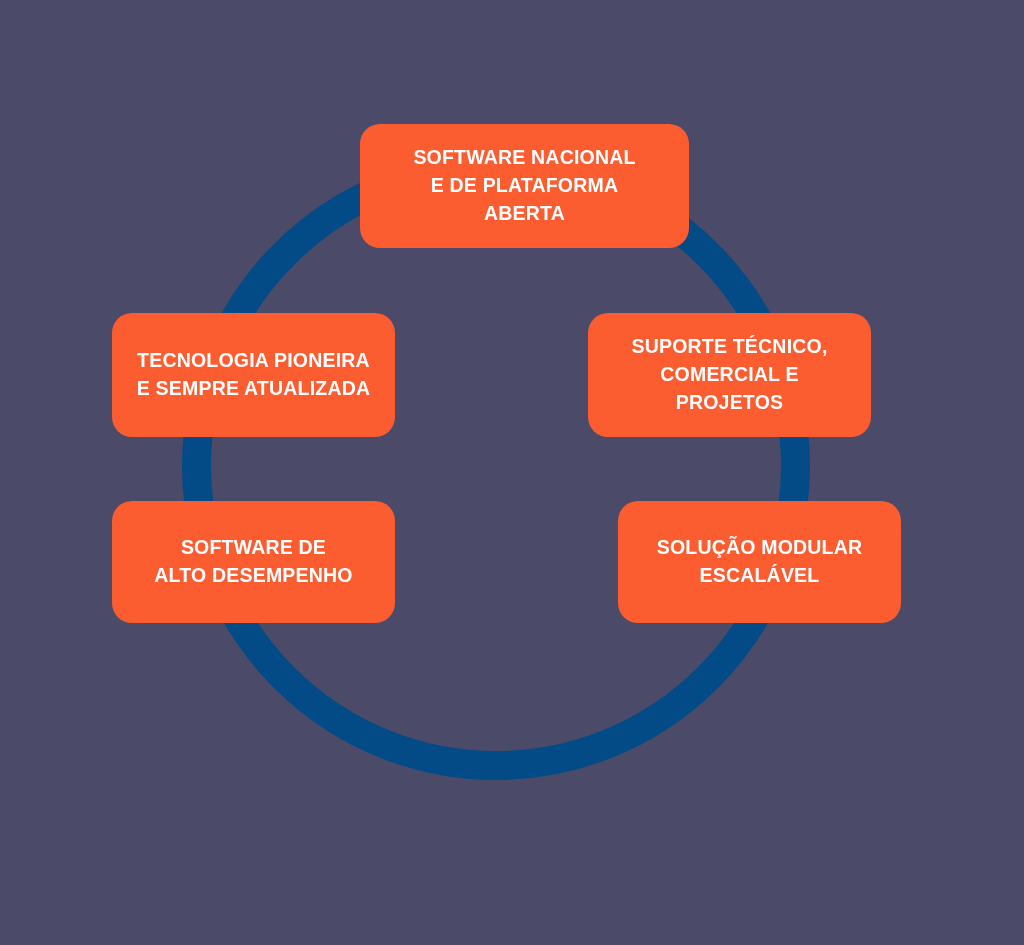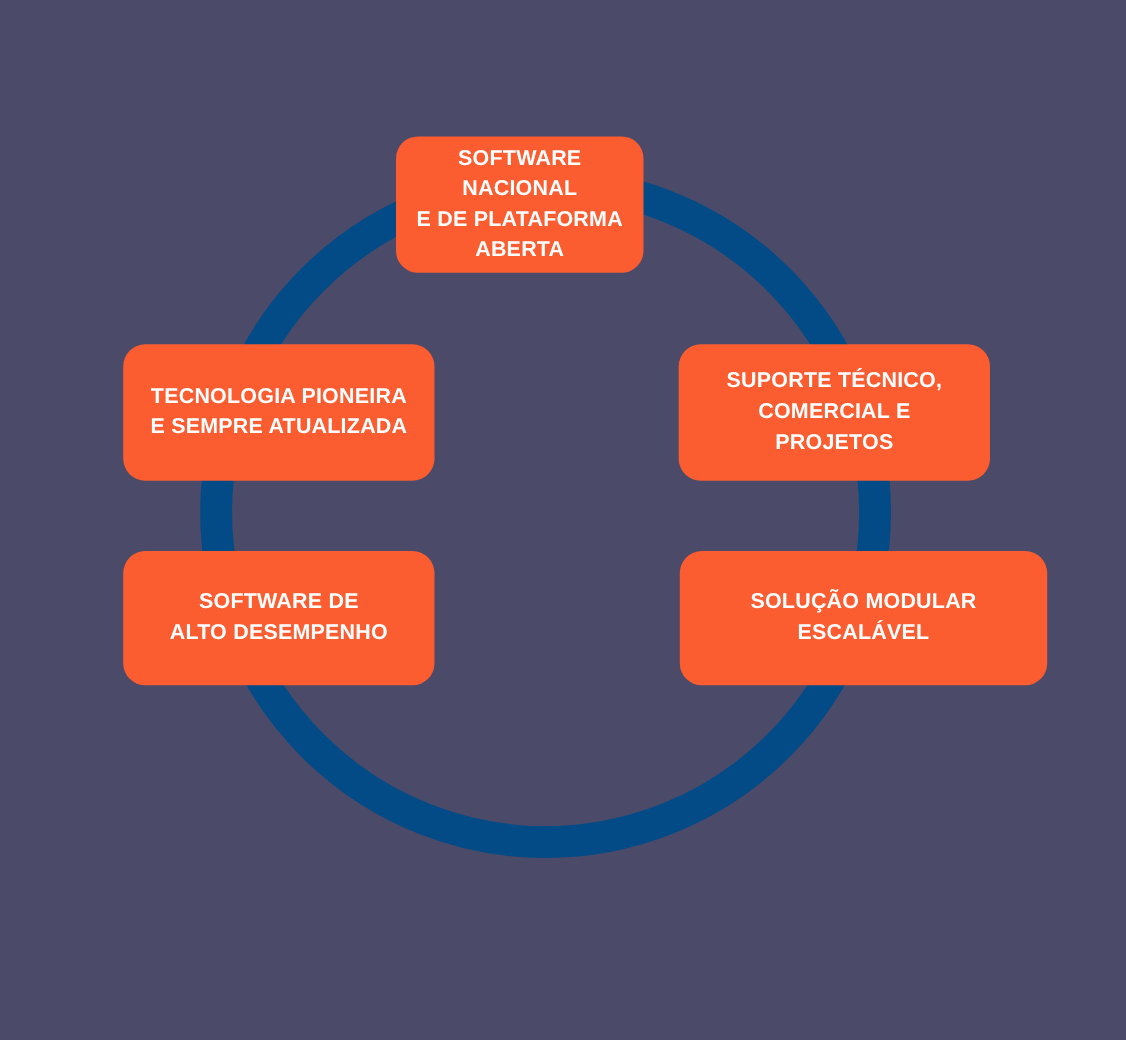--- a/index.html
+++ b/index.html
@@ -37,23 +37,23 @@
     color: #ffffff;
     font-family: "Liberation Sans", sans-serif;
     font-weight: bold;
     font-size: 19.5px;
     line-height: 1.42;
     letter-spacing: 0.2px;
     text-align: center;
     white-space: pre-line;
   }
   
-  #node-0 { left: 360px; top: 124px; width: 225px; height: 124px; }
-  #node-1 { left: 617px; top: 313px; width: 283px; height: 124px; }
-  #node-2 { left: 618px; top: 501px; width: 334px; height: 122px; }
+  #node-0 { left: 360px; top: 124px; width: 329px; height: 124px; }
+  #node-1 { left: 588px; top: 313px; width: 283px; height: 124px; }
+  #node-2 { left: 618px; top: 501px; width: 283px; height: 122px; }
   #node-3 { left: 360px; top: 687px; width: 283px; height: 122px; }
   #node-4 { left: 112px; top: 501px; width: 283px; height: 122px; }
   #node-5 { left: 112px; top: 313px; width: 283px; height: 124px; }
 </style>
 </head>
 <body style="background: rgb(75, 75, 105);">
 
 <div id="stage" style="background: rgb(75, 75, 105);">
 
   <svg id="ring-layer" viewBox="0 0 1024 945" width="1024" height="945" aria-hidden="true">

